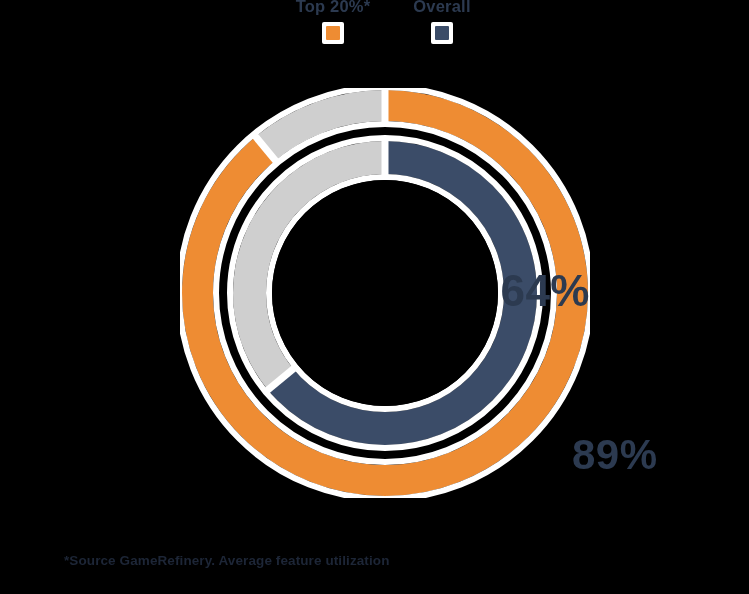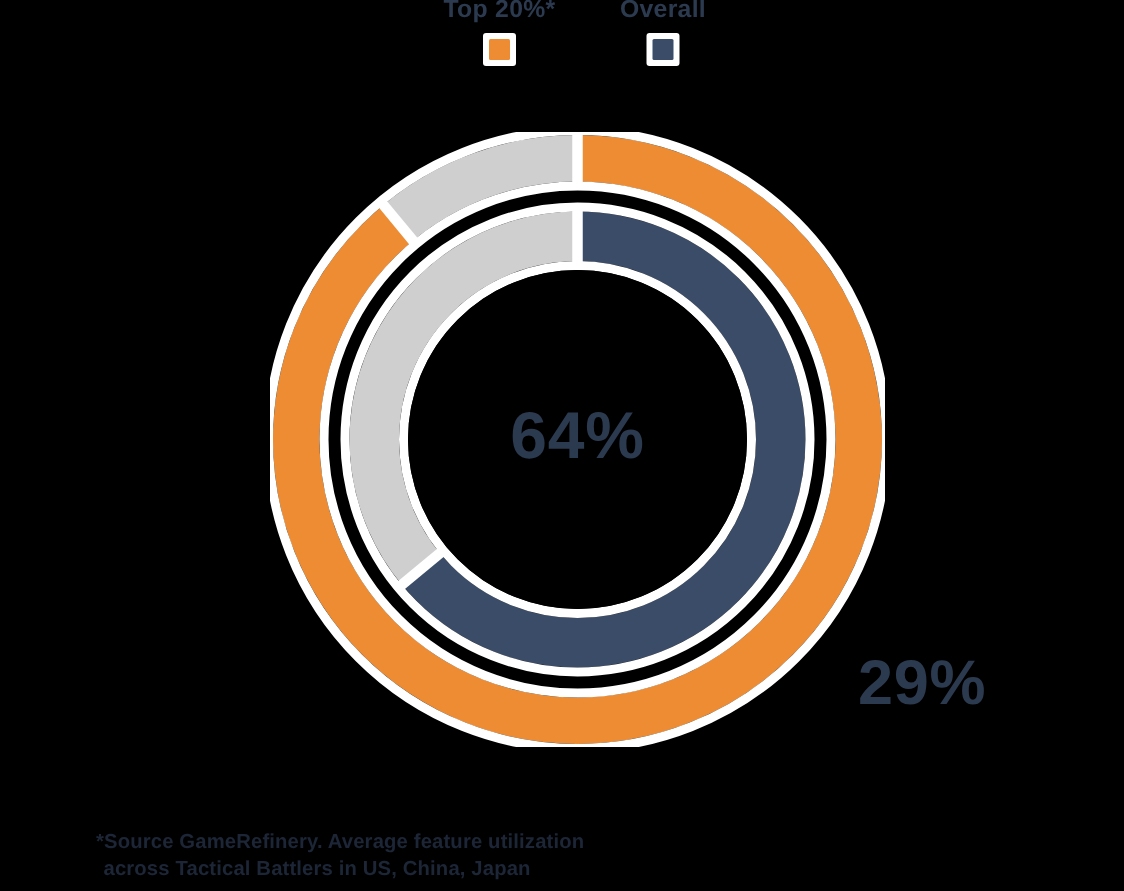--- a/index.html
+++ b/index.html
@@ -74,21 +74,21 @@
     width: 410px;
     height: 410px;
   }
   .donut-svg { display: block; }
 
   .center-value {
     position: absolute;
     left: 168px;
     top: 263px;
     width: 410px;
-    text-align: center;
+    text-align: right;
     font-size: 44px;
     font-weight: 700;
     letter-spacing: 0.5px;
     color: #2c3a50;
     line-height: 56px;
   }
 
   .outer-value {
     position: absolute;
     left: 560px;
@@ -155,20 +155,19 @@
           <path d="M -90.92056264754312 75.2160307903454 L -117.88852614469575 97.52587043154955" stroke="#ffffff" stroke-width="7" fill="none" stroke-linecap="butt"></path>
           <circle cx="0" cy="0" r="155" fill="none" stroke="#ffffff" stroke-width="6"></circle>
           <circle cx="0" cy="0" r="116" fill="none" stroke="#ffffff" stroke-width="6"></circle>
           <circle cx="0" cy="0" r="113" fill="#000000"></circle>
         </g>
     </svg>
   </div>
 
   <div class="center-value">64%</div>
 
-  <div class="outer-value">29%</div>
+  <div class="outer-value">89%</div>
 
   <div class="footnote">
     <div class="footnote-line-1">*Source GameRefinery. Average feature utilization</div>
-    <div class="footnote-line-2">across Tactical Battlers  in US, China, Japan</div>
   </div>
 
 </div>
 
 </body></html>

